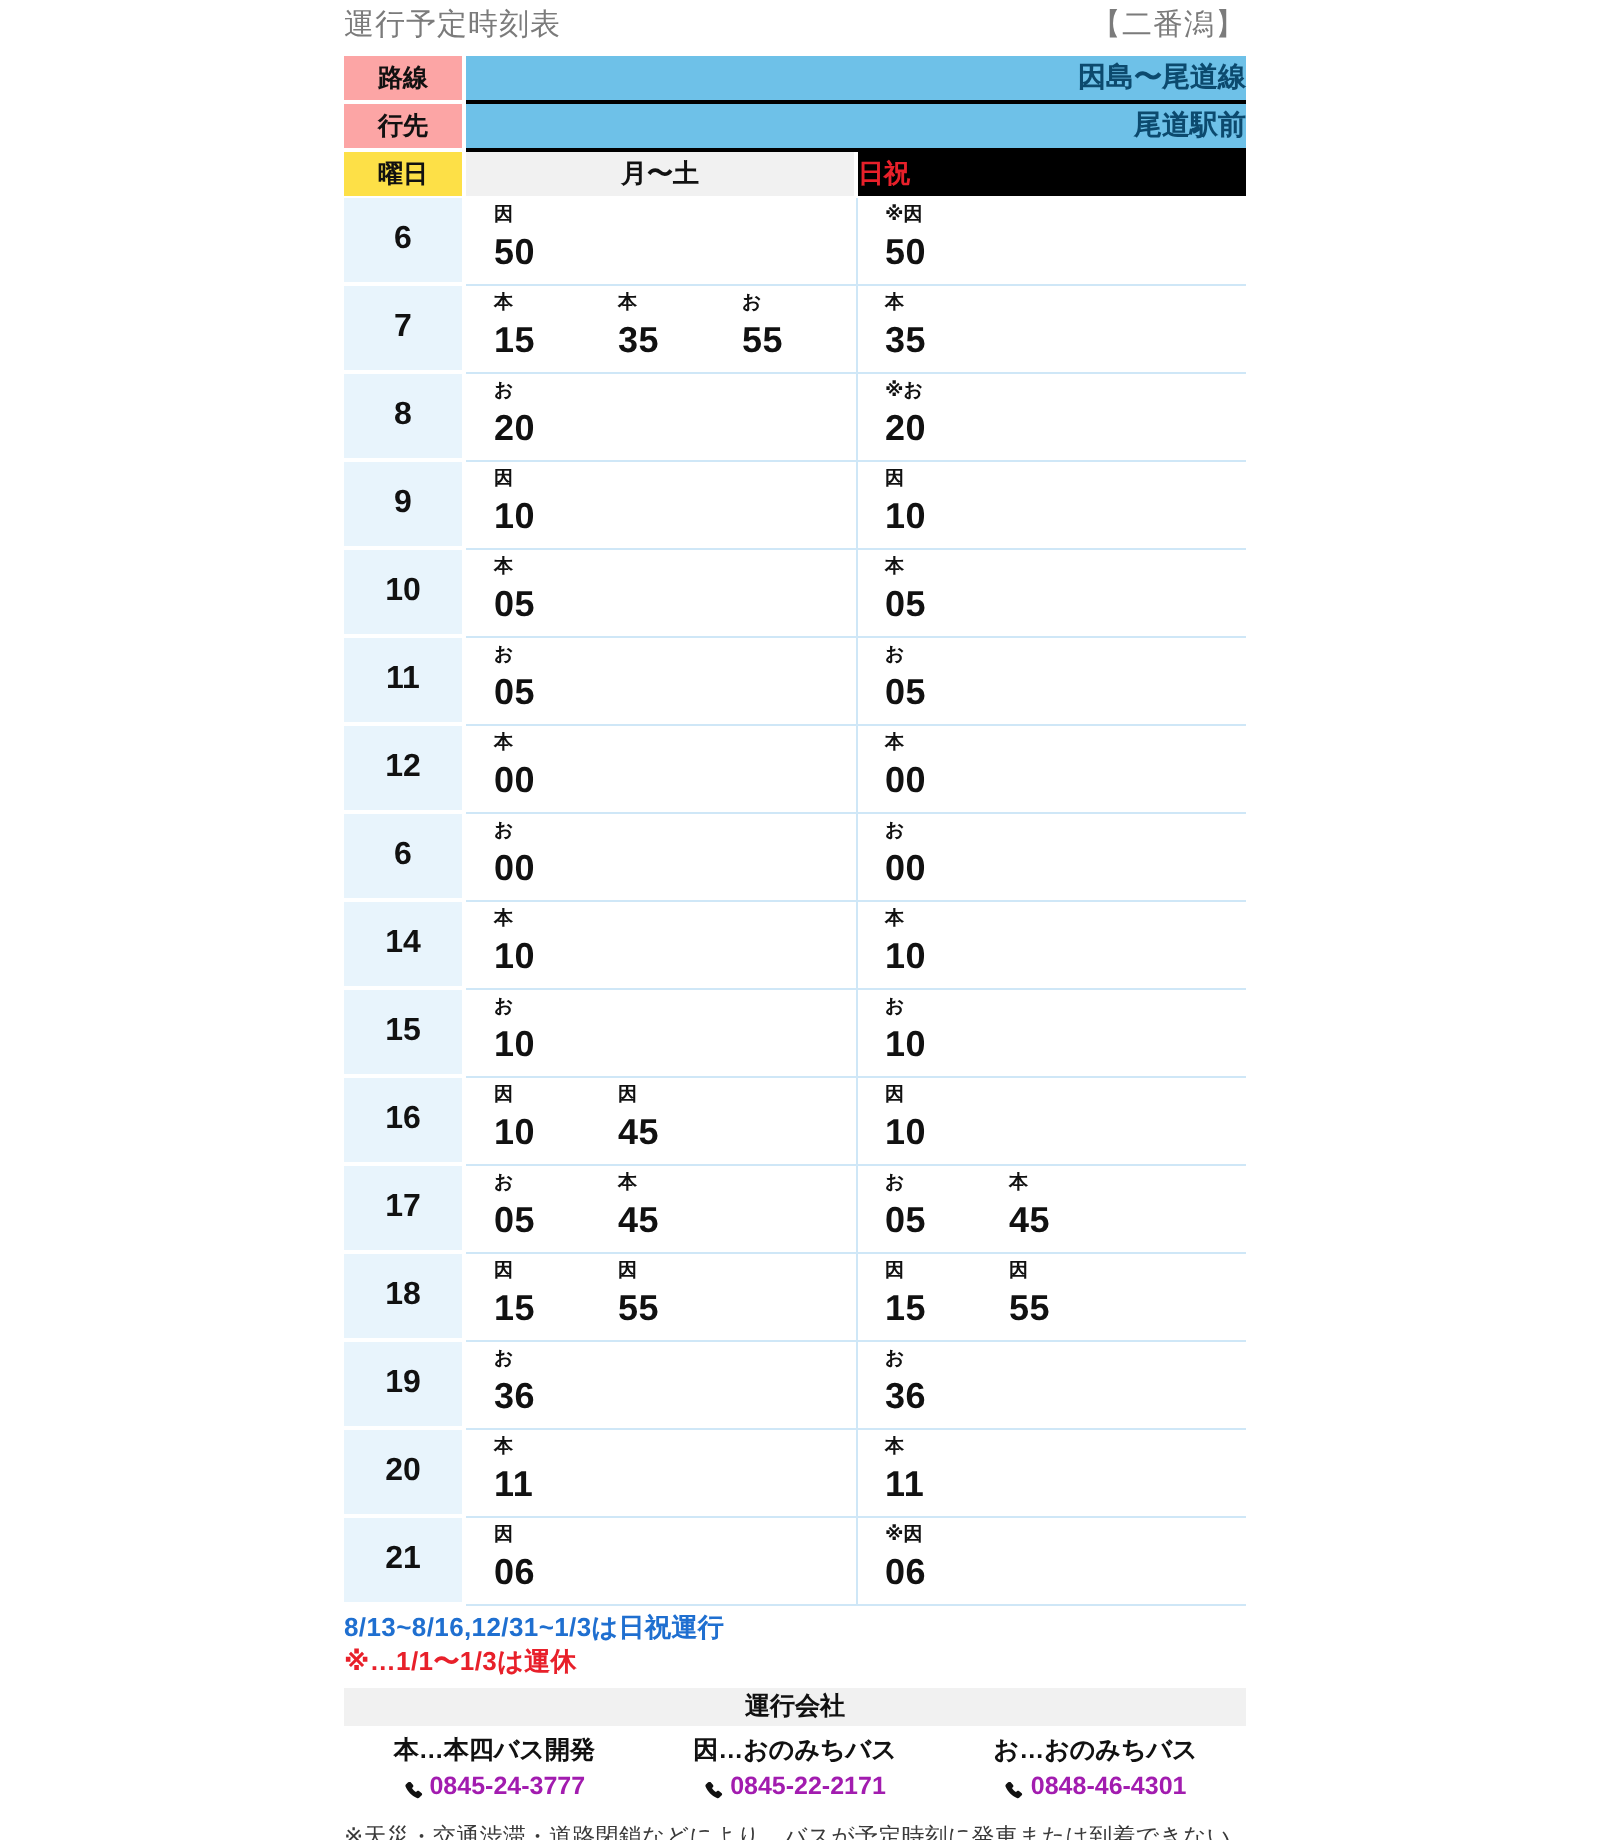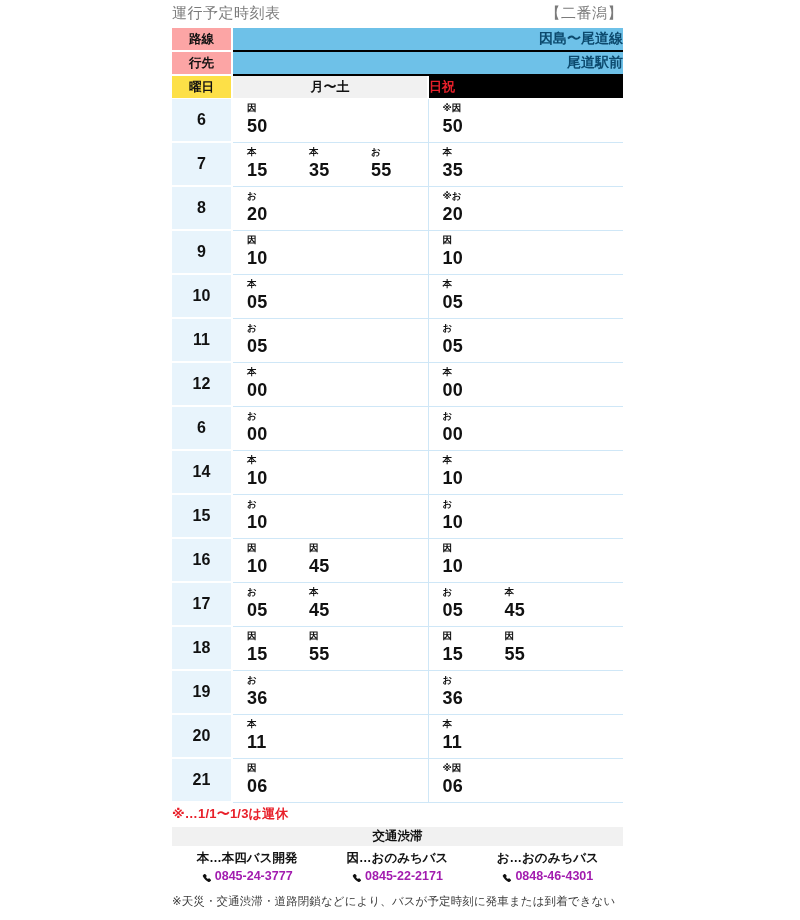--- a/index.html
+++ b/index.html
@@ -827,24 +827,25 @@
                   <span class="mk"></span>
                   <span class="mn"></span>
                 </div>
               </div>
             </td>
           </tr>
         </tbody>
     </table>
 
     <div class="notes">
+      <div class="note-blue">8/13~8/16,12/31~1/3は日祝運行</div>
       <div class="note-red">※…1/1〜1/3は運休</div>
     </div>
 
-    <div class="op-head">交通渋滞</div>
+    <div class="op-head">運行会社</div>
     <div class="op-row">
       <div class="op">
         <span class="op-name">本…本四バス開発</span>
         <span class="op-tel">
           <span class="tel-icon">
             <svg viewBox="0 0 16 16" width="11" height="11" aria-hidden="true">
                 <path fill="#111" d="M3.2 1.4 1.5 3.1c-.5.5-.6 1.2-.3 1.8 1.9 4 4.2 6.3 8.2 8.2.6.3 1.3.2 1.8-.3l1.7-1.7c.4-.4.4-1 0-1.4l-2-1.7c-.4-.3-.9-.3-1.3 0l-.9.8c-1.2-.7-2.2-1.7-2.9-2.9l.8-.9c.3-.4.3-.9 0-1.3l-1.7-2c-.4-.4-1-.4-1.4 0z"></path>
               </svg>
           </span>
           <span>0845-24-3777</span>

